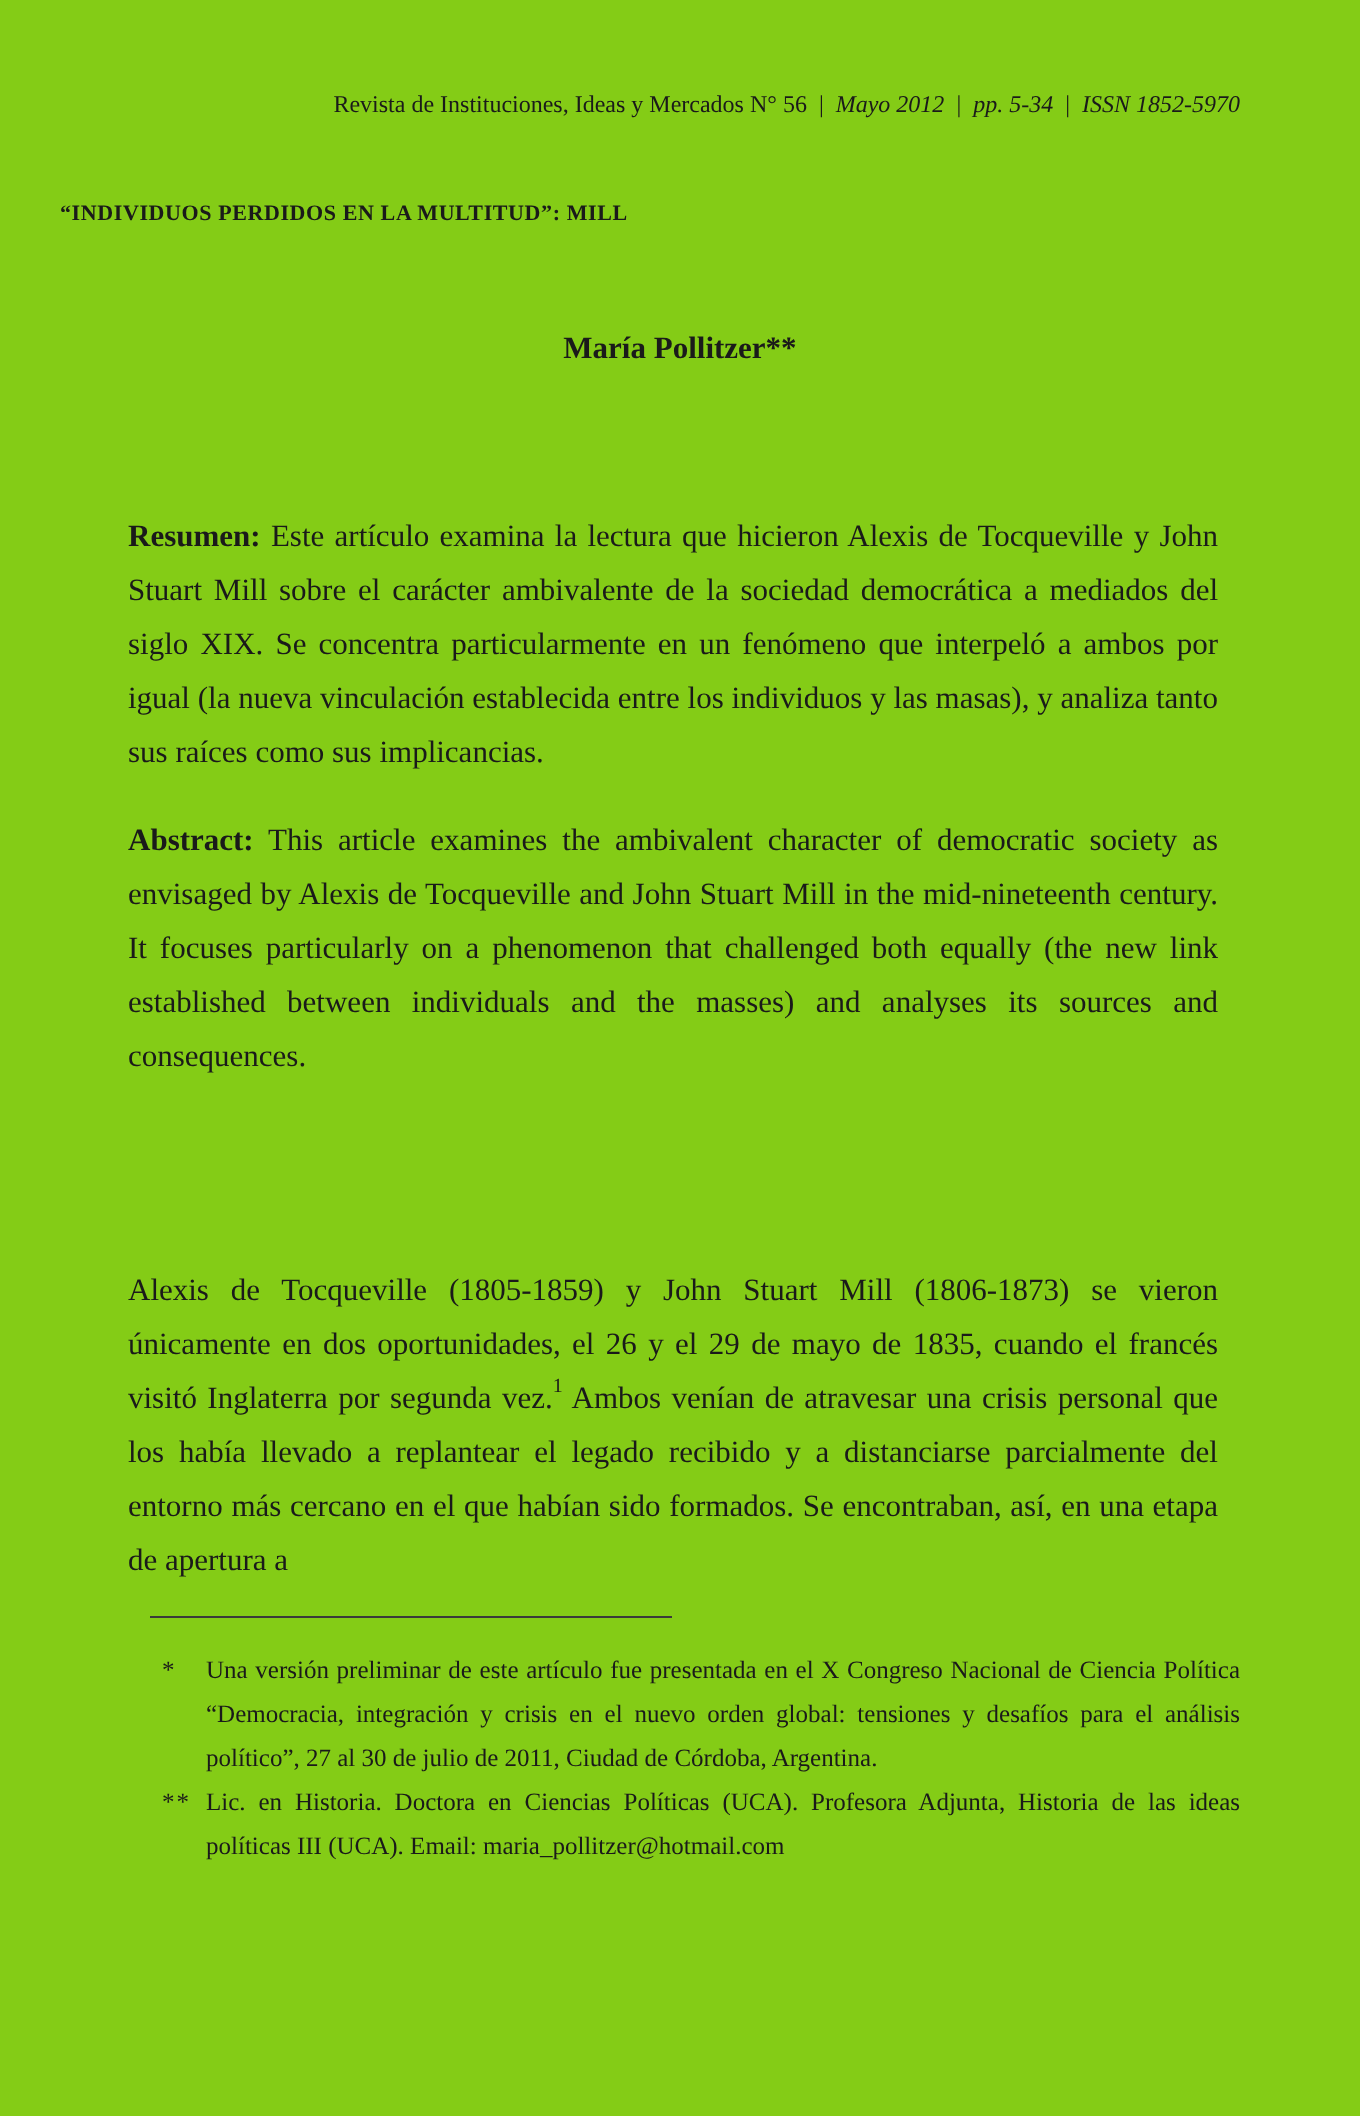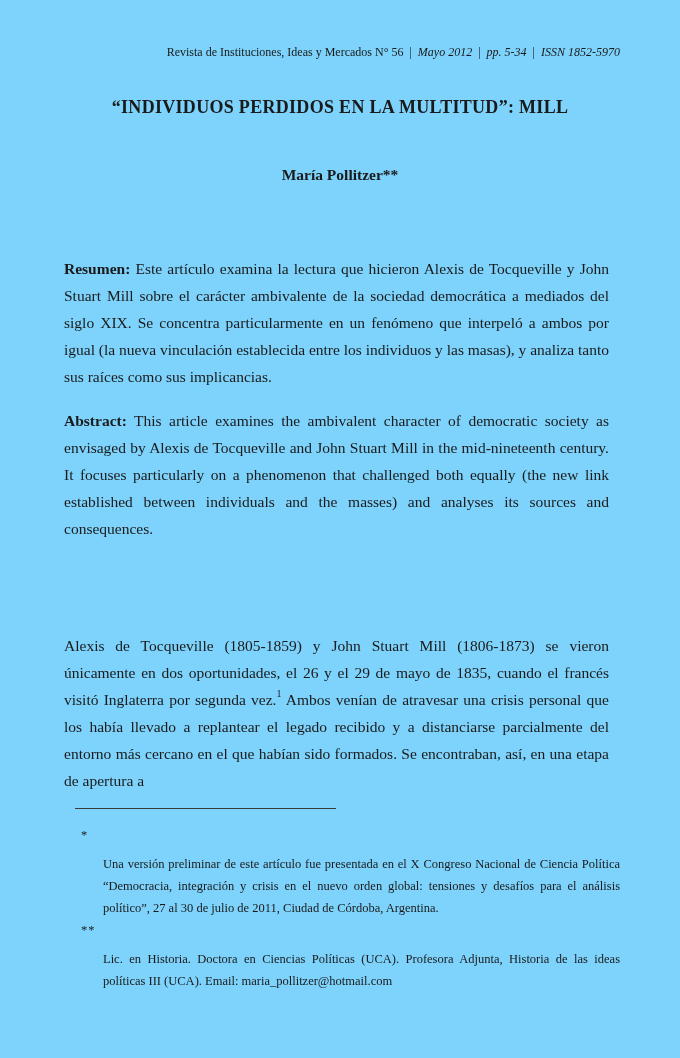--- a/index.html
+++ b/index.html
@@ -4,21 +4,21 @@
   <style>
     html, body {
       margin: 0;
       padding: 0;
       background: #ffffff;
     }
     .page {
       position: relative;
       width: 680px;
       height: 1058px;
-      background: #7dd3fc;
+      background: #84cc16;
       color: #1a1a1a;
       font-family: "Liberation Serif", "DejaVu Serif", serif;
       overflow: hidden;
     }
     .journal-header {
       position: absolute;
       top: 45px;
       left: 75px;
       right: 60px;
       text-align: right;
@@ -31,23 +31,22 @@
       font-weight: normal;
     }
     .journal-header .ital {
       font-style: italic;
     }
     .title-block {
       position: absolute;
       top: 94px;
       left: 30px;
       right: 30px;
-      text-align: center;
       font-weight: bold;
-      font-size: 18px;
+      font-size: 11px;
       line-height: 26px;
       letter-spacing: 0.3px;
     }
     .author-line {
       position: absolute;
       top: 166px;
       left: 30px;
       right: 30px;
       text-align: center;
       font-weight: bold;
@@ -105,21 +104,20 @@
     }
     .footnote-marker {
       flex: 0 0 28px;
       box-sizing: border-box;
       padding-left: 6px;
       letter-spacing: 1px;
     }
     .footnote-text {
       flex: 1;
       text-align: justify;
-      margin-top: 29px;
     }
   </style>
 </head>
 <body>
 
 <div class="page">
 
   <div class="journal-header">
     <span>Revista de Instituciones, Ideas y Mercados N° 56</span><span class="sep">|</span><span class="ital">Mayo 2012</span><span class="sep">|</span><span class="ital">pp. 5-34</span><span class="sep">|</span><span class="ital">ISSN 1852-5970</span>
   </div>

